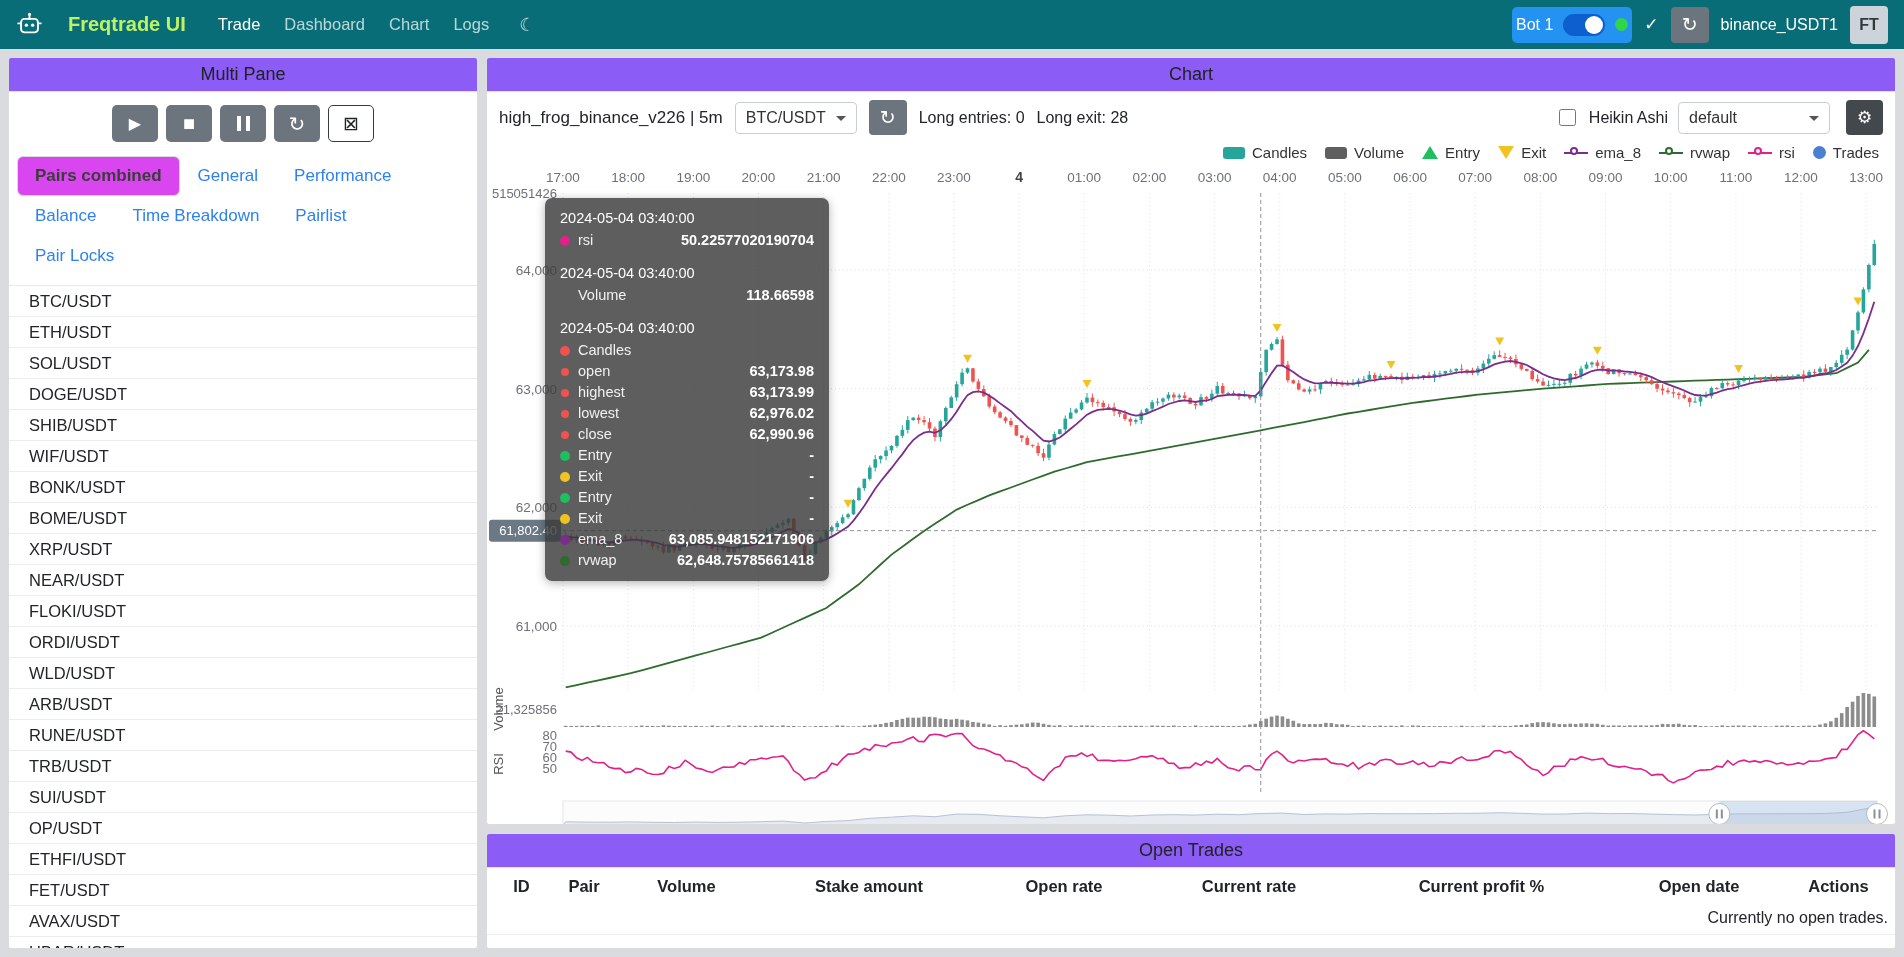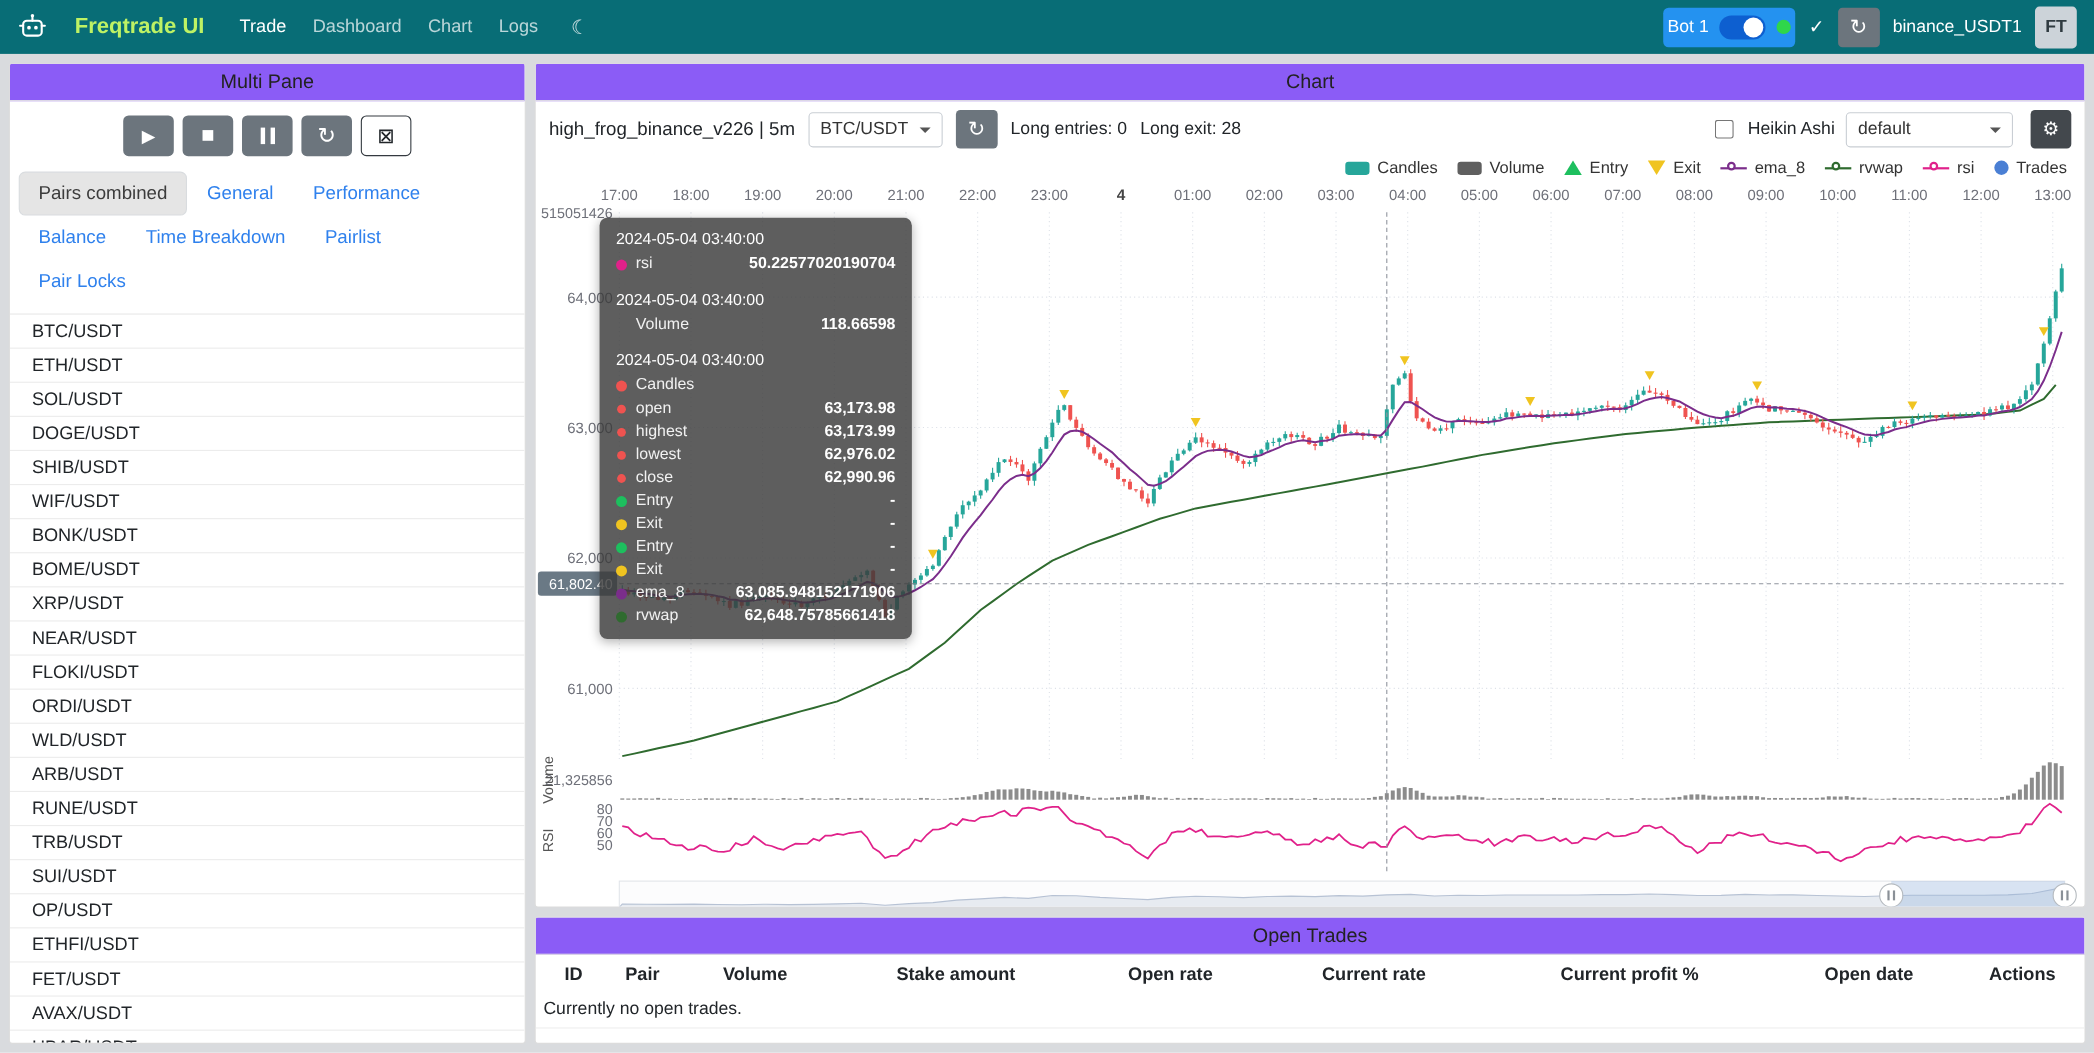--- a/index.html
+++ b/index.html
@@ -32,21 +32,21 @@
   .panel-header { background:#8b5cf6; border-bottom:1px solid #e5e5e5; text-align:center; font-size:18px; padding:6px; color:#222; flex:none; }
   
   .left-panel { width:470px; flex:none; height:100%; }
   .btn-row { display:flex; justify-content:center; gap:8px; padding:13px 0 8px; flex:none; }
   .ctl-btn { width:46px; height:37px; background:#6c757d; color:#fff; border:none; border-radius:5px; display:flex; align-items:center; justify-content:center; font-size:16px; cursor:pointer; }
   .ctl-btn .big { font-size:20px; }
   .ctl-btn.outline { background:#fff; border:1px solid #343a40; color:#212529; font-size:19px; }
   .pbar { width:4px; height:15px; background:#fff; margin:0 2.5px; display:inline-block; }
   .tabs { display:flex; flex-wrap:wrap; padding:6px 8px 0; flex:none; }
   .tab { color:#2f81ed; font-size:17px; padding:9px 17px; cursor:pointer; border:1px solid transparent; border-radius:6px; }
-  .tab.active { color:#3c3c3c; border-color:#d9dcdf; background:#e5e5e5; }
+  .tab.active { color:#3c3c3c; border-color:#d9dcdf; background:#d946ef;font-weight:bold; }
   .pair-list { border-top:1px solid #e8e8e8; margin-top:9px; overflow:hidden; flex:1; }
   .pair-item { padding:5px 20px; font-size:16.5px; line-height:20px; color:#212529; border-bottom:1px solid #ececec; cursor:pointer; }
   
   .chart-col { flex:1; display:flex; flex-direction:column; gap:8px; min-width:0; }
   .chart-panel { height:768px; flex:none; }
   .chart-toolbar { display:flex; align-items:center; gap:12px; padding:8px 12px 2px; font-size:17px; color:#212529; flex:none; }
   .select { border:1px solid #c9ced4; border-radius:4px; padding:6px 30px 6px 10px; font-size:16px; color:#333; position:relative; background:#fff; cursor:pointer; white-space:nowrap; }
   .select::after { content:""; position:absolute; right:10px; top:50%; margin-top:-2px; border:5px solid transparent; border-top-color:#555; }
   .plot-select { width:152px; }
   .refresh-btn { width:38px; height:35px; background:#6c757d; border:none; border-radius:4px; color:#fff; font-size:19px; cursor:pointer; }
@@ -64,21 +64,21 @@
   .tt-section + .tt-section { margin-top:16px; }
   .tt-time { margin-bottom:6px; }
   .tt-row { display:flex; align-items:center; margin-top:4px; line-height:17px; }
   .tt-dot { width:10px; height:10px; border-radius:50%; margin-right:8px; flex:none; }
   .tt-dot.sm { width:8px; height:8px; margin-left:1px; margin-right:9px; }
   .tt-label { color:#f1f1f1; }
   .tt-val { margin-left:auto; font-weight:700; padding-left:10px; }
   
   .ot-panel { flex:1; }
   .ot-header { display:grid; grid-template-columns:45px 80px 125px 240px 150px 220px 245px 190px 1fr; padding:9px 12px 6px; font-weight:700; font-size:16.5px; text-align:center; flex:none; }
-  .ot-empty { text-align:left; font-size:16px; padding:7px; border-bottom:1px solid #eee; flex:none; }
+  .ot-empty { text-align:right; font-size:16px; padding:7px; border-bottom:1px solid #eee; flex:none; }
 </style>
 </head>
 <body>
 
 <div class="navbar">
   <div class="brand">
     <svg width="27" height="27" viewBox="0 0 24 24">
       <g fill="none" stroke="#fff" stroke-width="1.7" stroke-linecap="round">
         <circle cx="12" cy="3" r="1.4" fill="#fff" stroke="none"></circle>
         <line x1="12" y1="4.5" x2="12" y2="7"></line>

